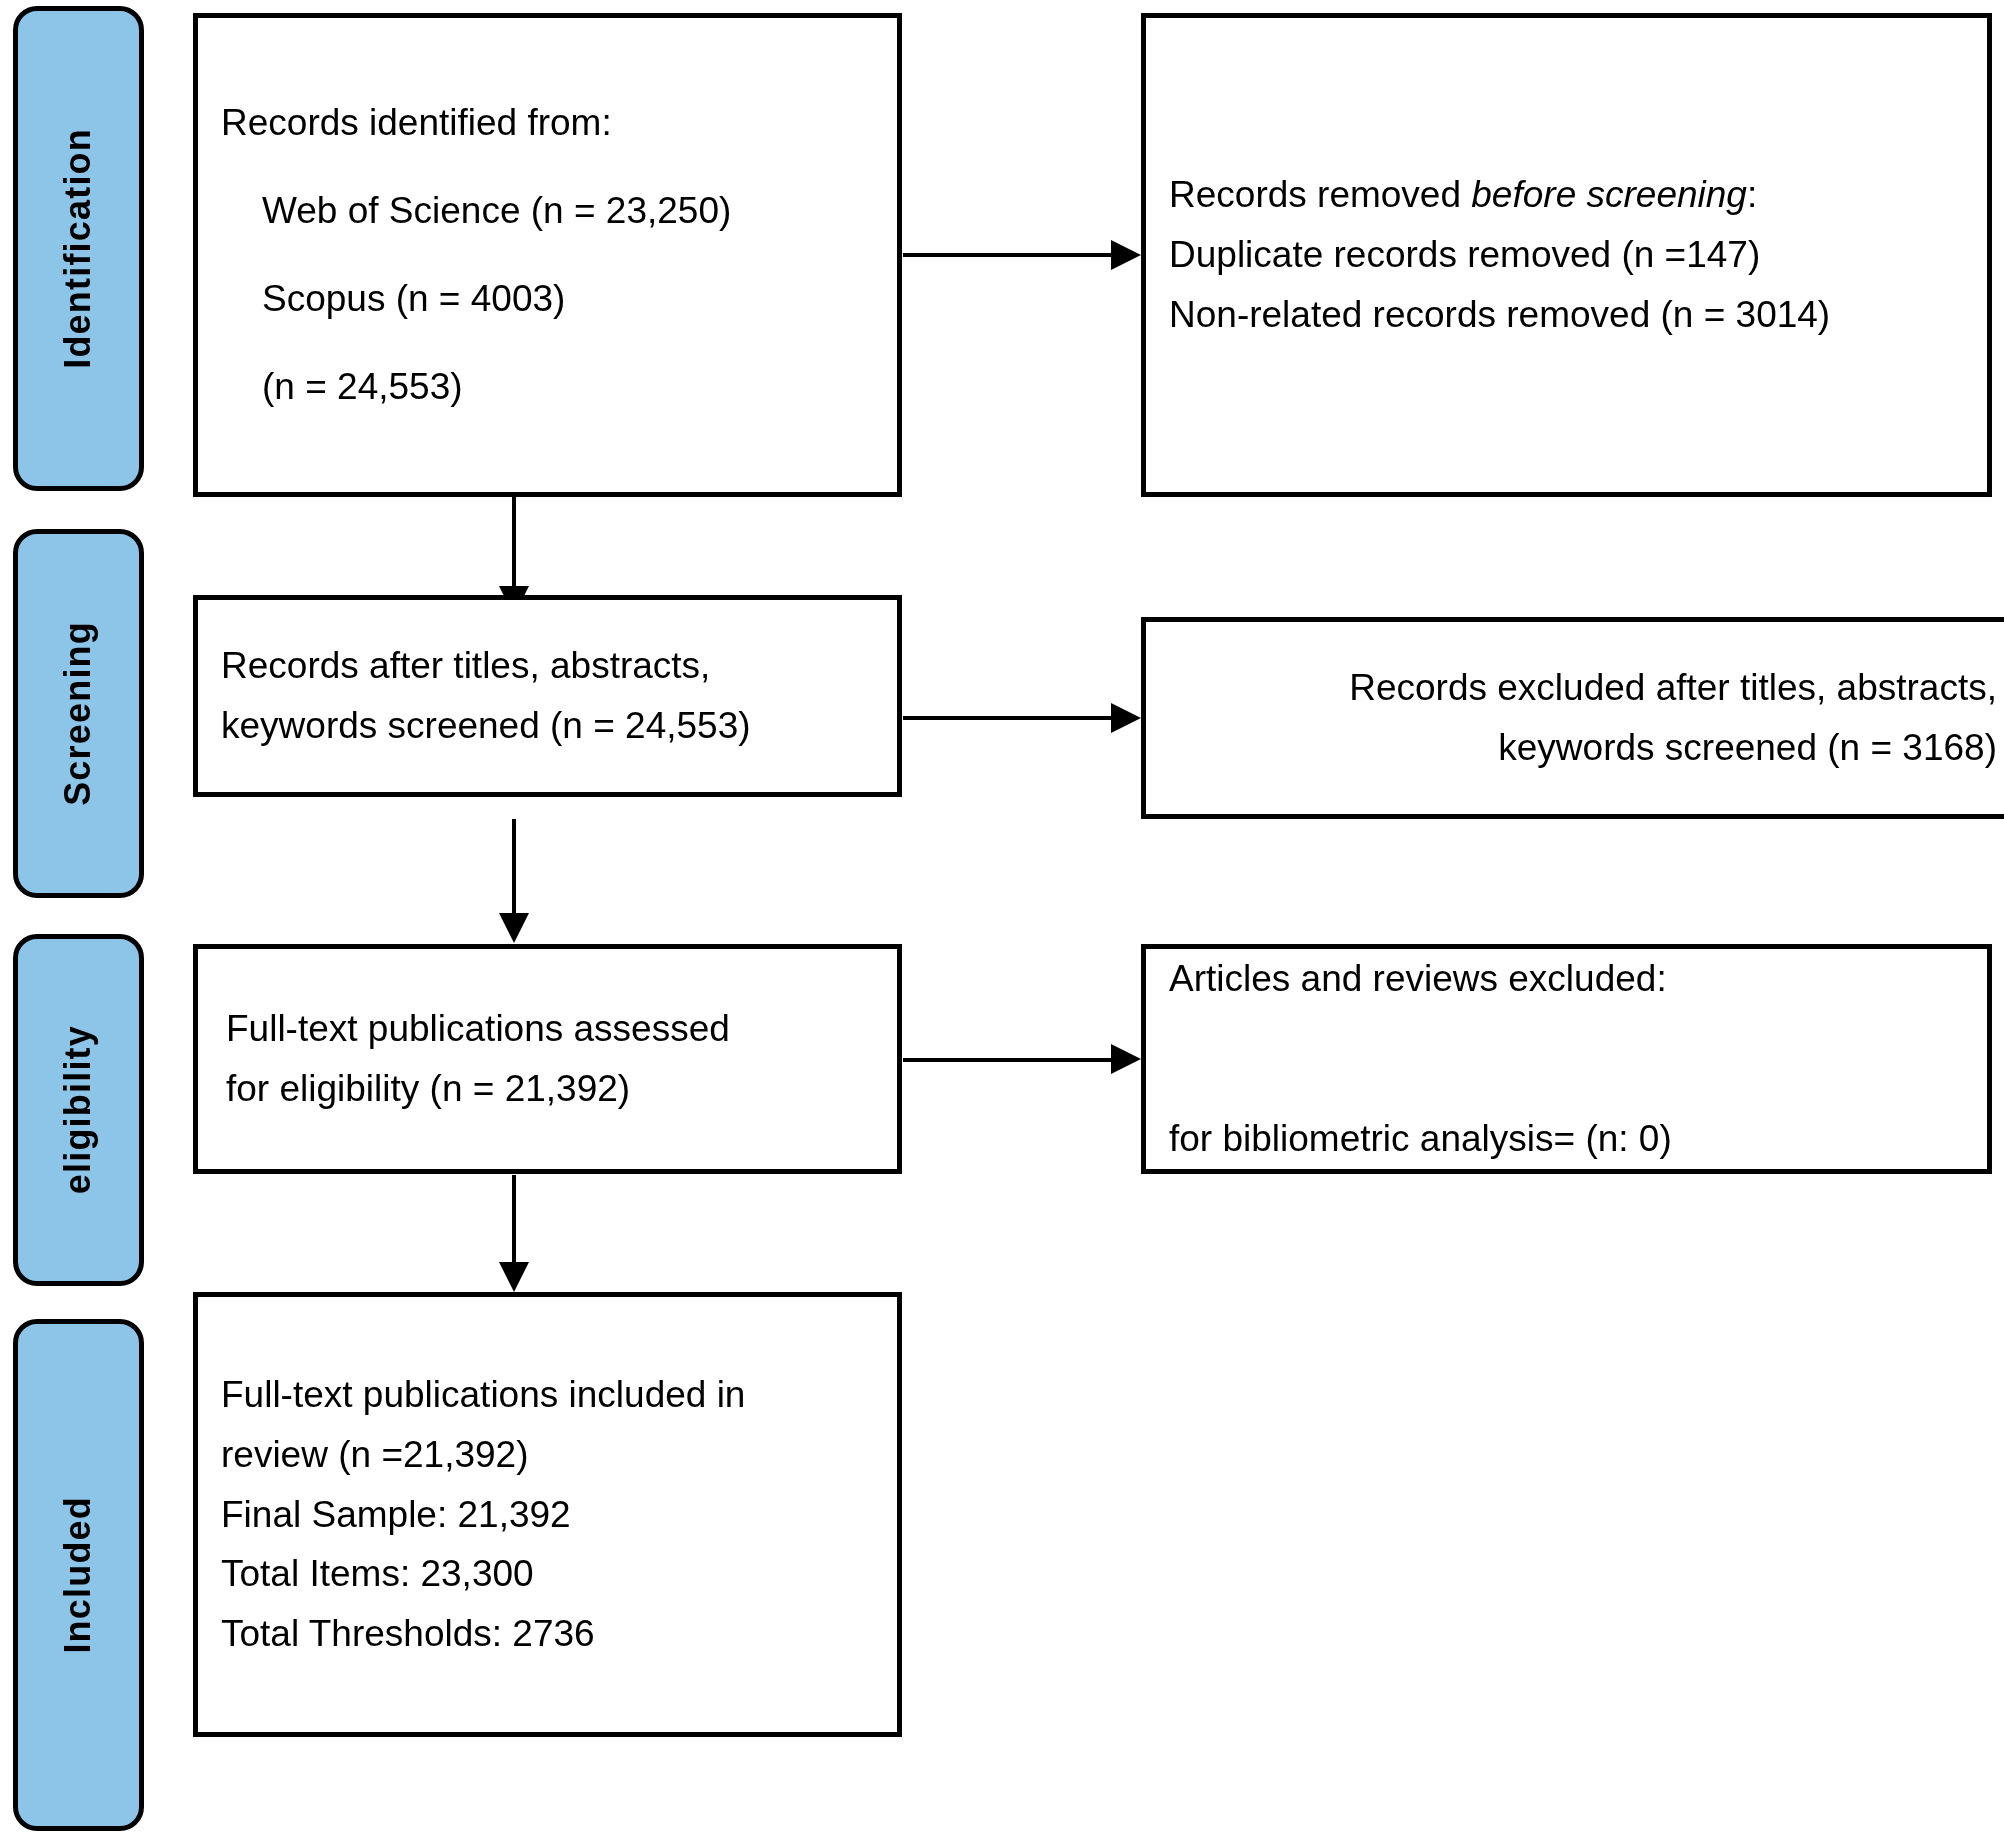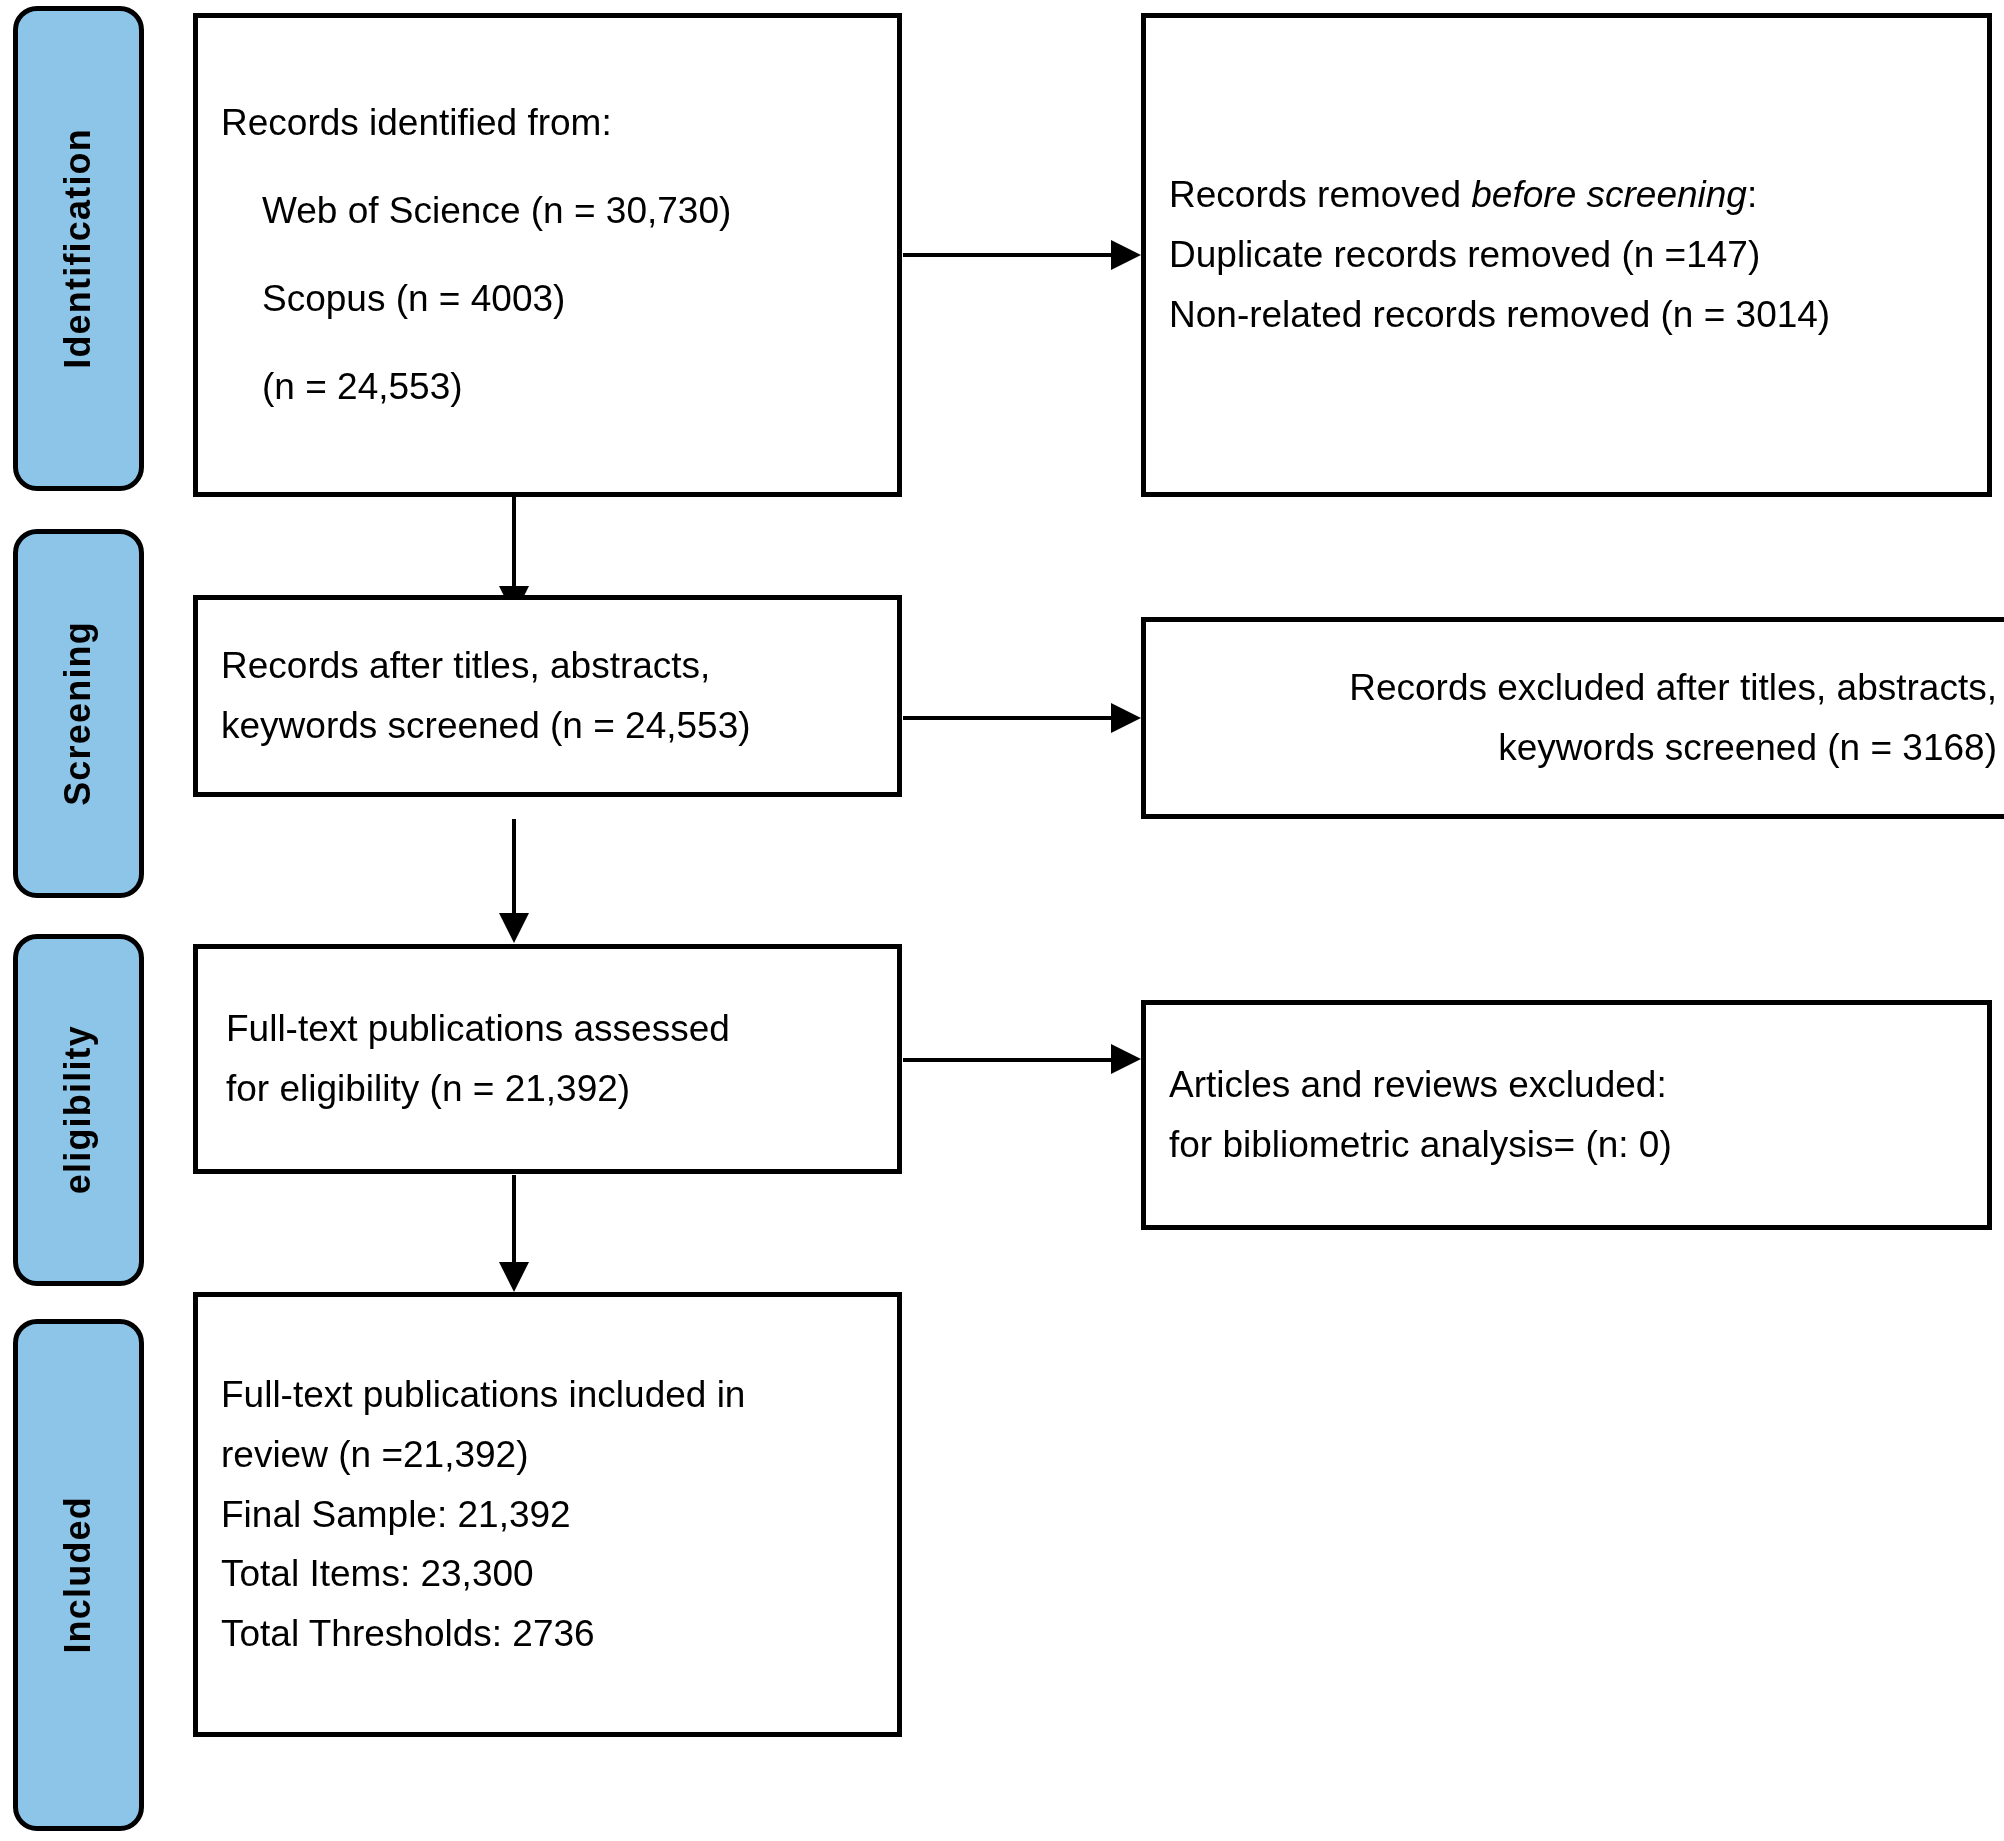--- a/index.html
+++ b/index.html
@@ -78,21 +78,21 @@
   <div class="stage-tab" style="left:12.7px;top:934px;width:131px;height:352px;">
     <span class="stage-label">eligibility</span>
   </div>
 
   <div class="stage-tab" style="left:12.7px;top:1319px;width:131px;height:512px;">
     <span class="stage-label">Included</span>
   </div>
 
   <div class="pbox" style="left:193px;top:12.7px;width:709px;height:484px;gap:28px;">
     <p>Records identified from:</p>
-    <p class="indent">Web of Science (n = 30,730)</p>
+    <p class="indent">Web of Science (n = 23,250)</p>
     <p class="indent">Scopus (n = 4003)</p>
     <p class="indent">(n = 24,553)</p>
   </div>
 
   <div class="pbox" style="left:1141px;top:12.7px;width:851px;height:484px;">
     <p><span>Records removed </span><em>before screening</em><span>:</span></p>
     <p>Duplicate records removed (n =147)</p>
     <p>Non-related records removed (n = 3014)</p>
   </div>
 
@@ -116,21 +116,21 @@
   <div class="arrow-right" style="left:1111px;top:703px;"></div>
 
   <div class="vline" style="left:512px;top:819px;height:97px;"></div>
   <div class="arrow-down" style="left:499px;top:913px;"></div>
 
   <div class="pbox justified" style="left:193px;top:944px;width:709px;height:230px;padding-left:28px;">
     <p>Full-text publications assessed</p>
     <p>for eligibility (n = 21,392)</p>
   </div>
 
-  <div class="pbox" style="left:1141px;top:1000px;width:851px;height:230px;">
+  <div class="pbox" style="left:1141px;top:944px;width:851px;height:230px;justify-content:space-between;">
     <p>Articles and reviews excluded:</p>
     <p>for bibliometric analysis= (n: 0)</p>
   </div>
 
   <div class="hline" style="left:903px;top:1058px;width:208px;"></div>
   <div class="arrow-right" style="left:1111px;top:1044px;"></div>
 
   <div class="vline" style="left:512px;top:1175px;height:89px;"></div>
   <div class="arrow-down" style="left:499px;top:1262px;"></div>
 

